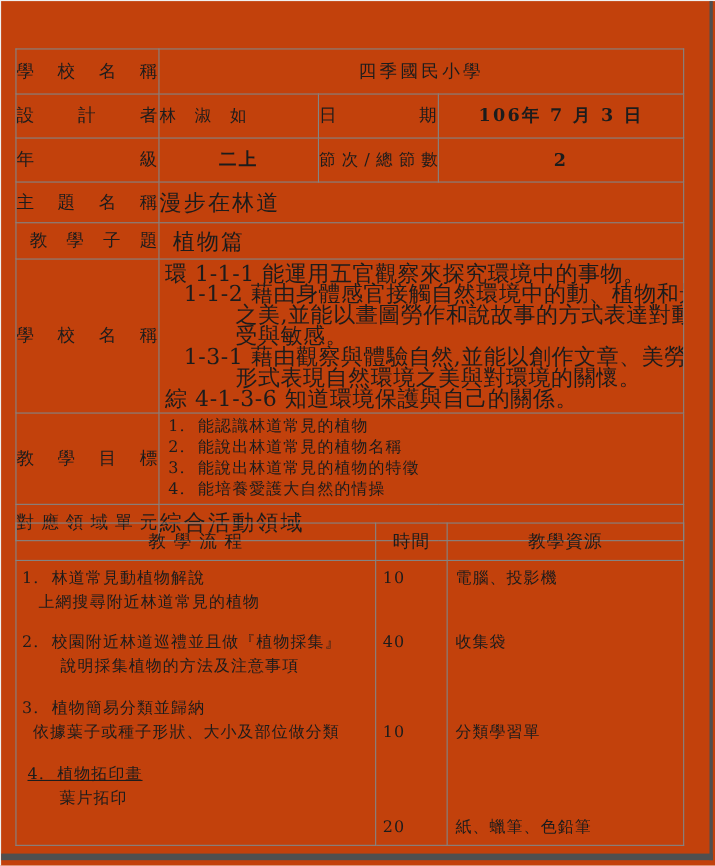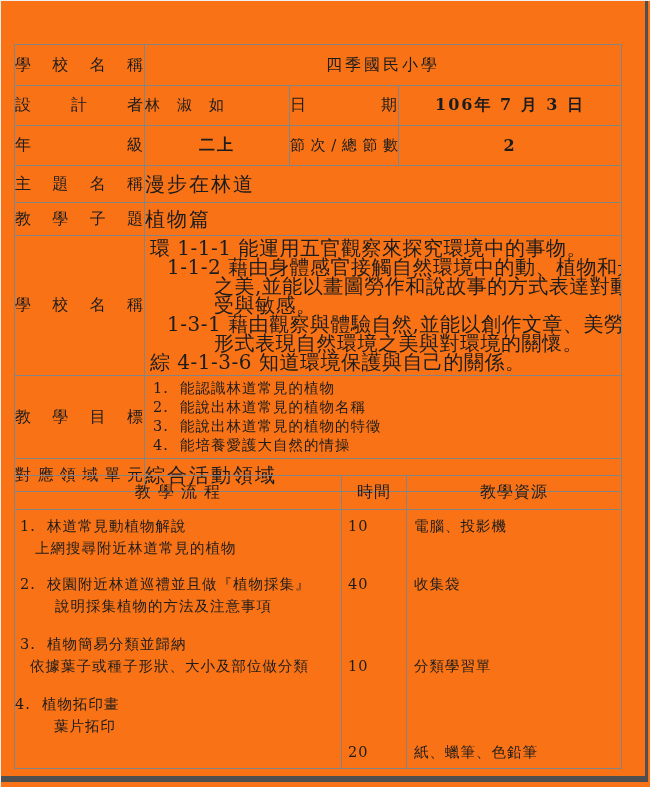--- a/index.html
+++ b/index.html
@@ -1,31 +1,31 @@
 <!DOCTYPE html>
 <html><head>
 <meta charset="utf-8">
 <style>
   html,body{margin:0;padding:0;background:#ffffff;}
   .page{
-    position:relative; width:650px; height:787px; background:#f97316;
+    position:relative; width:650px; height:787px; background:#c2410c;
     font-family:"DejaVu Serif","Liberation Serif",serif; color:#1c1c1c;
     overflow:hidden; border-top:1px solid #f0f0f0; border-left:1px solid #f0f0f0;
     box-sizing:border-box;
   }
   .shadow-right{position:absolute; left:644px; top:0; width:3px; height:781px; background:#4f4f4f;}
   .shadow-bottom{position:absolute; left:0; top:775px; width:647px; height:6px; background:#4f4f4f;}
 
   table.tbl{position:absolute; left:13px; border-collapse:collapse; table-layout:fixed; width:607px;}
   .tbl td{border:1px solid #848484; padding:0; vertical-align:middle; overflow:hidden;}
   .top{top:43px;}
   .bottom{top:474px;}
 
   .r1 td{height:40px;} .r2 td{height:39px;} .r3 td{height:39px;}
-  .r4 td{height:36px;} .r5 td{height:32px;} .r6 td{height:137px; vertical-align:middle;}
+  .r4 td{height:36px;} .r5 td{height:32px;padding-left:12px;} .r6 td{height:137px; vertical-align:middle;}
   .r7 td{height:77px; vertical-align:middle;} .r8 td{height:32px;}
   .hr td{height:33px;} .br td{height:258px; vertical-align:top;}
 
   .jl{ text-align:justify; text-align-last:justify; padding:0 12px; font-size:16px; letter-spacing:1px; }
   .center{text-align:center;}
   .big{font-size:16px; letter-spacing:3px;}
   .mid{font-size:16px; letter-spacing:2px;font-weight:bold;}
   .vleft{padding-left:7px; font-size:20px; letter-spacing:2px;}
   .vleft-sp{padding-left:7px; font-size:15px; letter-spacing:1px;}
   .jl-small{ text-align:justify; text-align-last:justify; padding:0 5px; font-size:15px; }
@@ -34,21 +34,21 @@
   .iline{height:19px; line-height:19px; font-size:20px; letter-spacing:0.5px; white-space:pre;}
   .i0{padding-left:5px;} .i1{padding-left:22px;} .i2{padding-left:69px;}
   .oline{height:19px; line-height:19px; font-size:14.5px; letter-spacing:1px; padding-left:8px; white-space:pre;}
 
   .fh{text-align:center; font-size:16px; letter-spacing:1px;}
   .bw{position:relative; height:256px; font-size:14.5px; letter-spacing:1px;}
   .bl{position:absolute; white-space:pre; height:20px; line-height:20px;}
   .p1a{top:6px;left:5px;}   .p1b{top:28px;left:20px;}
   .p2a{top:64px;left:5px;}  .p2b{top:86px;left:40px;}
   .p3a{top:124px;left:5px;} .p3b{top:146px;left:15px;}
-  .p4a{top:184px;left:0;} .p4b{top:206px;left:39px;}
+  .p4a{top:184px;left:10px;text-decoration:underline;} .p4b{top:206px;left:39px;}
   .t1{top:6px;left:6px;} .t2{top:64px;left:6px;} .t3{top:146px;left:6px;} .t4{top:232px;left:6px;}
   .s1{top:6px;left:7px;} .s2{top:64px;left:7px;} .s3{top:146px;left:7px;} .s4{top:232px;left:7px;}
 </style>
 </head>
 <body>
 
 <div class="page">
   <div class="shadow-right"></div>
   <div class="shadow-bottom"></div>
 

